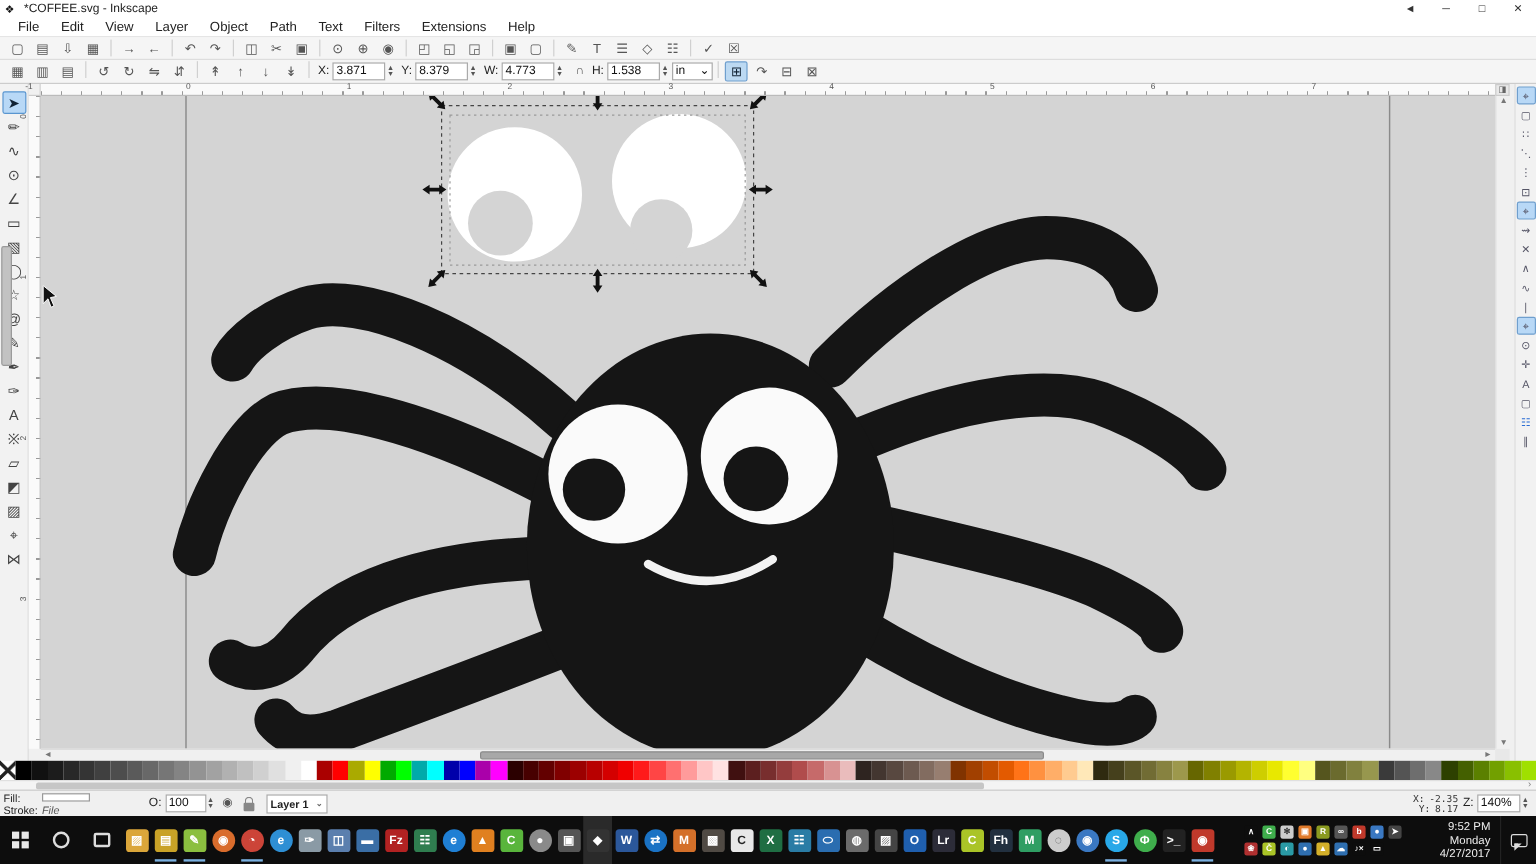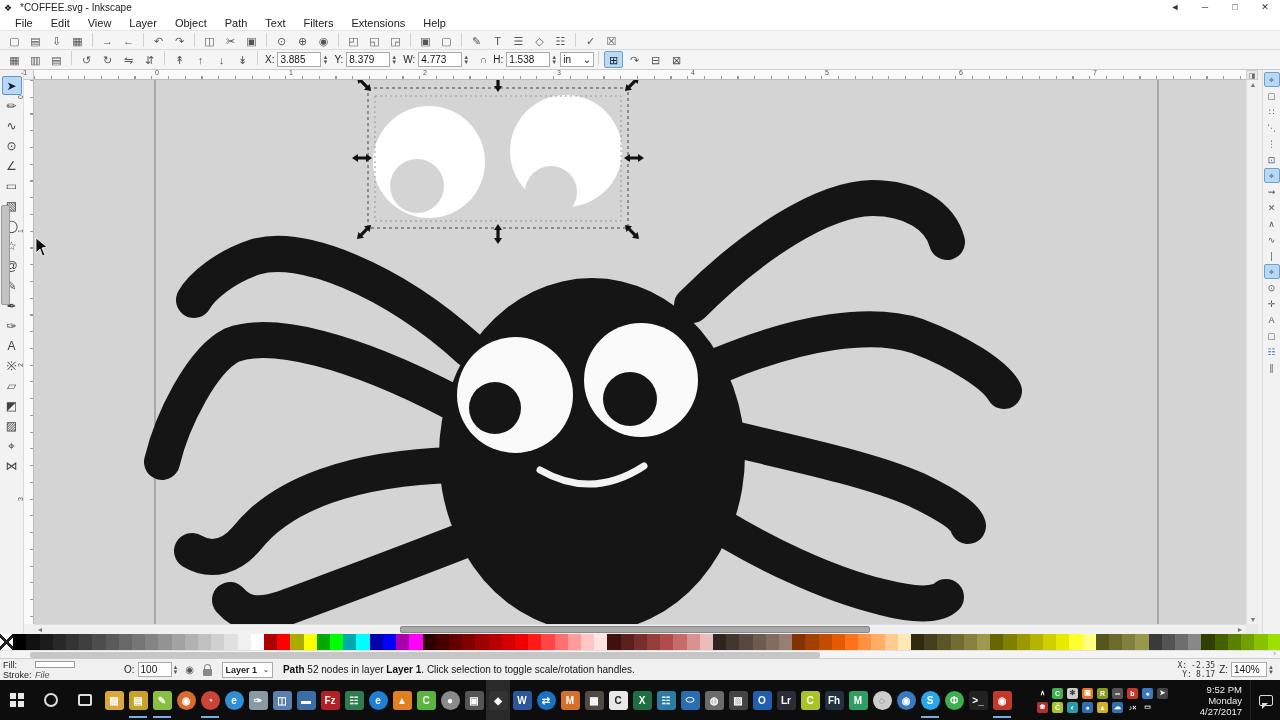--- a/index.html
+++ b/index.html
@@ -193,21 +193,21 @@
         <span class="tbtn">⇵</span>
         <span class="tsep"></span>
         <span class="tbtn">↟</span>
         <span class="tbtn">↑</span>
         <span class="tbtn">↓</span>
         <span class="tbtn">↡</span>
         <span class="tsep"></span>
       </span>
     <span class="fld">
       <label>X:</label>
-      <span class="numbox">3.885</span>
+      <span class="numbox">3.871</span>
       <span class="spin">
           <span>▲</span>
           <span>▼</span>
         </span>
     </span>
     <span class="fld">
       <label>Y:</label>
       <span class="numbox">8.379</span>
       <span class="spin">
           <span>▲</span>
@@ -499,21 +499,20 @@
           <span>▲</span>
           <span>▼</span>
         </span>
     </div>
     <span class="mini-ico">◉</span>
     <span class="lockglyph"></span>
     <span id="layerbox">
       <span>Layer 1</span>
       <span class="caret">⌄</span>
     </span>
-    <span id="statusmsg"><b>Path</b><span> 52 nodes in layer </span><b>Layer 1</b><span>. Click selection to toggle scale/rotation handles.</span></span>
     <div id="coords">
       <div class="cl">
           <span>X:</span>
           <span>-2.35</span>
         </div>
       <div class="cl">
           <span>Y:</span>
           <span>8.17</span>
         </div>
     </div>

